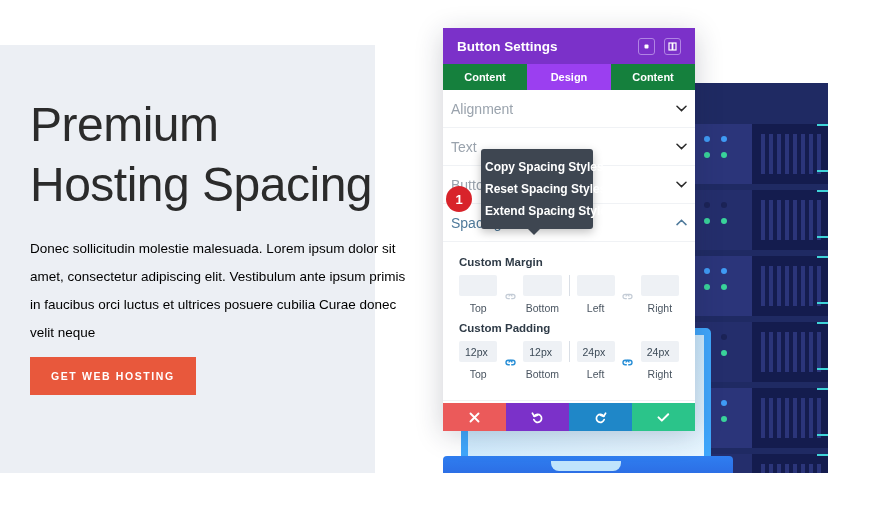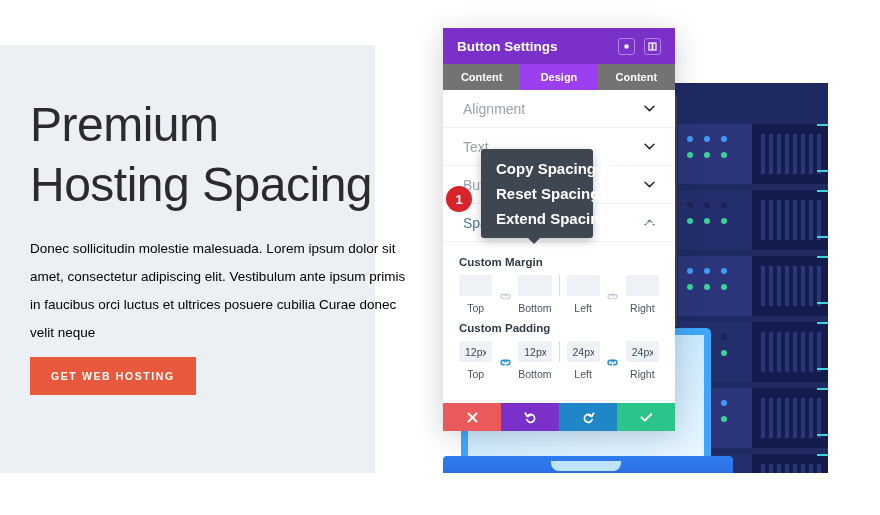--- a/index.html
+++ b/index.html
@@ -96,50 +96,50 @@
     background: #bfe4fc; border-radius: 0 0 8px 8px;
   }
   .illus-dark-edge {
     position: absolute; left: 226px; top: 68px;
     width: 8px; height: 230px; background: #3b4252;
   }
 
   
   .panel {
     position: absolute; left: 443px; top: 28px;
-    width: 232px; height: 400px;
+    width: 252px; height: 400px;
     background: #ffffff;
     box-shadow: 0 6px 26px rgba(30,35,60,.22);
     font-family: "Liberation Sans", sans-serif;
   }
   .panel-head {
     height: 36px; background: #7b31c9;
     display: flex; align-items: center; padding: 0 14px;
   }
   .panel-title { color:#fff; font-size:13.5px; font-weight:700; flex:1; }
   .head-icon {
     width: 17px; height: 17px; margin-left: 9px;
     border: 1.5px solid #b184e4; border-radius: 3px;
     display:flex; align-items:center; justify-content:center; cursor:pointer;
   }
   .head-icon svg { display:block; }
 
-  .tabs { display: flex; height: 26px; background: #737373; }
+  .tabs { display: flex; height: 26px; background: #15803d; }
   .tab {
     flex: 1; display: flex; align-items: center; justify-content: center;
     color: #ffffff; font-size: 11px; font-weight: 700; cursor: pointer;
   }
   .tab.active { background: #9b3ff0; }
 
   .panel-body {
     height: 313px; overflow: hidden; position: relative; background:#fff;
   }
   .acc-row {
     height: 38px; display: flex; align-items: center;
-    padding: 0 20px; border-bottom: 1px solid #f0f2f5;
+    padding: 0 8px; border-bottom: 1px solid #f0f2f5;
     cursor: pointer;
   }
   .acc-label { flex: 1; font-size: 14px; color: #9aa3ad; font-weight: 400; }
   .acc-label.open { color: #4f7a9b; }
   .chev { color: #2b2b2b; font-size: 11px; line-height: 1; }
   .chev.up { color: #4f7a9b; }
 
   .spacing-body { padding: 6px 16px 10px 16px; }
   .field-group-label {
     font-size: 11.5px; font-weight: 700; color: #2f3b47;
@@ -170,22 +170,22 @@
   .act svg { display:block; }
 
   
   .ctx {
     position: absolute; left: 481px; top: 149px;
     background: #3e4651; border-radius: 3px;
     padding: 7px 0; width: 112px; z-index: 40;
     box-shadow: 0 3px 10px rgba(0,0,0,.25);
   }
   .ctx-item {
-    font-size: 15px; font-weight: 700; color: #ffffff;
-    padding: 4px 15px; cursor: pointer; white-space: nowrap;
+    font-size: 12px; font-weight: 700; color: #ffffff;
+    padding: 4px 4px; cursor: pointer; white-space: nowrap;
   }
   .ctx-arrow {
     position: absolute; left: 46px; bottom: -6px;
     width: 0; height: 0;
     border-left: 7px solid transparent; border-right: 7px solid transparent;
     border-top: 7px solid #3e4651;
   }
   .badge {
     position: absolute; left: 446px; top: 186px;
     width: 26px; height: 26px; border-radius: 50%;

